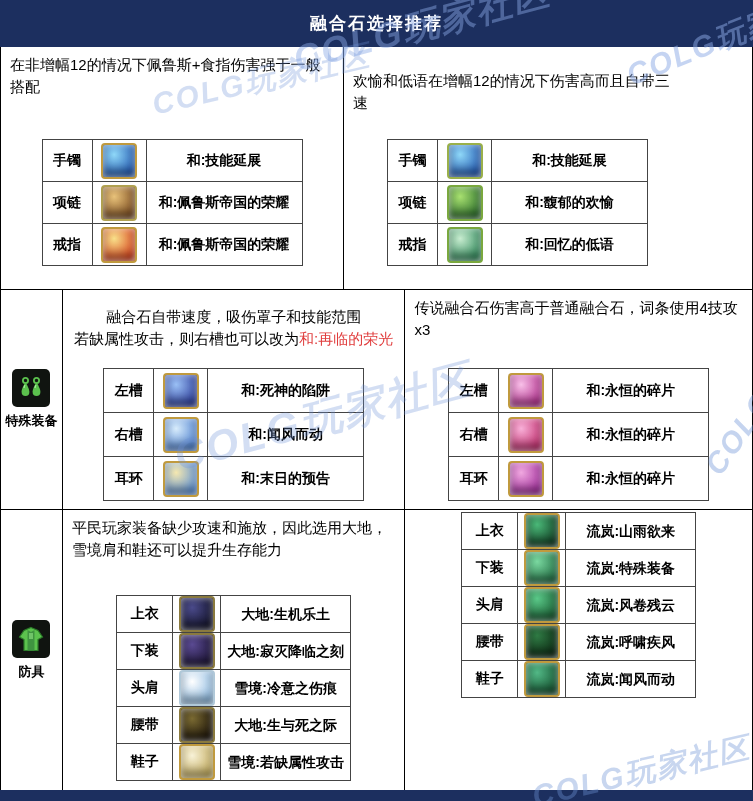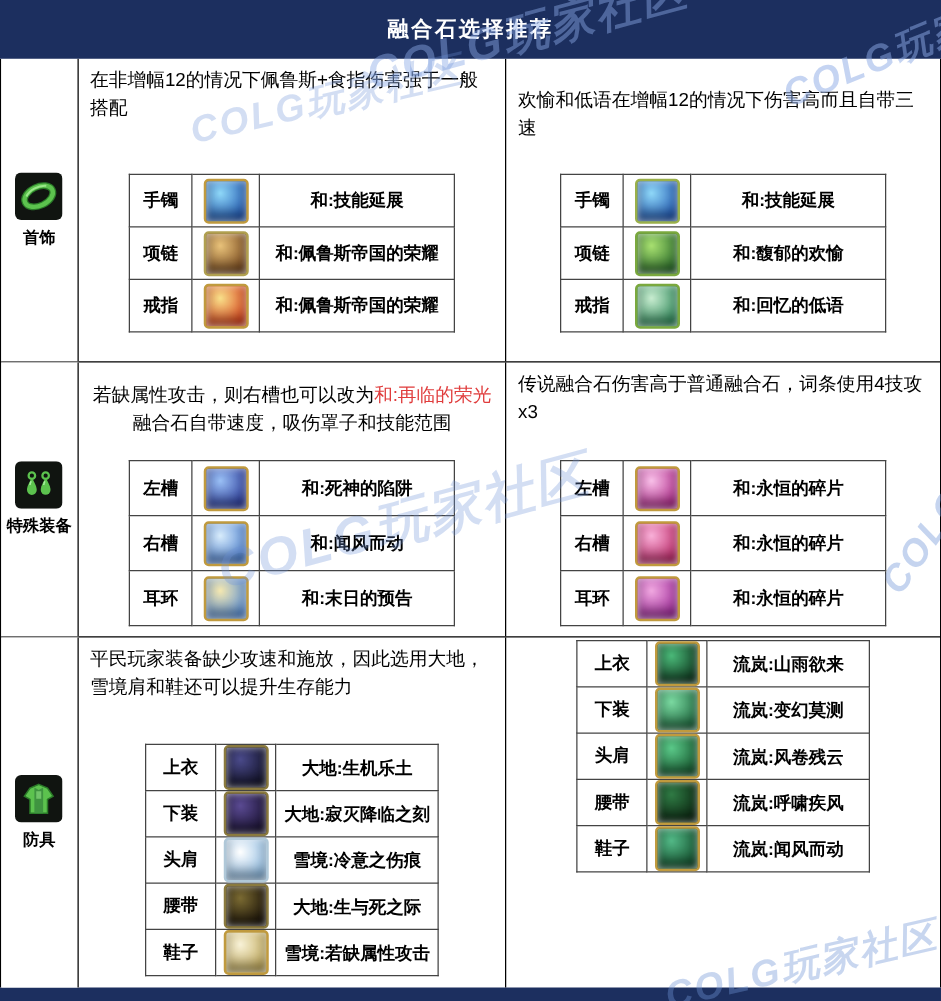--- a/index.html
+++ b/index.html
@@ -67,33 +67,20 @@
 
 <div class="page">
 
   <div class="header" style="background: rgb(28, 47, 95);">
     <span class="page-title">融合石选择推荐</span>
   </div>
 
   <div class="grid">
 
     <div class="section s1" style="height:243px;">
-      <div class="label-cell">
-        <span class="label-icon">
-          <svg width="38" height="38" viewBox="0 0 38 38">
-            <rect width="38" height="38" rx="5" fill="#101410"></rect>
-            <g transform="rotate(-25 19 19)">
-              <ellipse cx="19" cy="19" rx="12" ry="7.5" fill="none" stroke="#2a7a28" stroke-width="5.5"></ellipse>
-              <ellipse cx="19" cy="19" rx="12" ry="7.5" fill="none" stroke="#5cc24e" stroke-width="3.5"></ellipse>
-              <path d="M10 15 A 12 7.5 0 0 1 28 14" fill="none" stroke="#9ae88a" stroke-width="1.6"></path>
-            </g>
-          </svg>
-        </span>
-        <span class="label-text">首饰</span>
-      </div>
       <div class="content-cell">
         <div class="desc">在非增幅12的情况下佩鲁斯+食指伤害强于一般搭配</div>
         <div class="itable">
             <div class="irow">
               <div class="icell c-slot">手镯</div>
               <div class="icell c-icon"><span class="stone-icon" style="background: radial-gradient(circle at 35% 30%, rgb(143, 216, 248), rgb(30, 85, 176) 80%); border-color: rgb(192, 154, 62);"></span></div>
               <div class="icell c-text">和:技能延展</div>
             </div>
             <div class="irow">
               <div class="icell c-slot">项链</div>
@@ -139,22 +126,22 @@
             <circle cx="24.5" cy="11.5" r="2.6" fill="none" stroke="#5cc24e" stroke-width="1.8"></circle>
             <path d="M24.5 13 C21.8 18 20.6 20.6 20.6 23 A3.9 3.9 0 0 0 28.4 23 C28.4 20.6 27.2 18 24.5 13 Z" fill="#5cc24e"></path>
             <path d="M12 19 a3 5 0 0 1 1 -3" fill="none" stroke="#a8eea0" stroke-width="1.2"></path>
             <path d="M23 19 a3 5 0 0 1 1 -3" fill="none" stroke="#a8eea0" stroke-width="1.2"></path>
           </svg>
         </span>
         <span class="label-text">特殊装备</span>
       </div>
       <div class="content-cell">
         <div class="desc center">
+          <div>融合石自带速度，吸伤罩子和技能范围</div>
           <div><span>若缺属性攻击，则右槽也可以改为</span><span style="color: rgb(224, 60, 60);">和:再临的荣光</span></div>
-          <div>融合石自带速度，吸伤罩子和技能范围</div>
         </div>
         <div class="itable">
             <div class="irow">
               <div class="icell c-slot">左槽</div>
               <div class="icell c-icon"><span class="stone-icon" style="background: radial-gradient(circle at 35% 30%, rgb(154, 192, 245), rgb(42, 58, 154) 80%); border-color: rgb(192, 154, 62);"></span></div>
               <div class="icell c-text">和:死神的陷阱</div>
             </div>
             <div class="irow">
               <div class="icell c-slot">右槽</div>
               <div class="icell c-icon"><span class="stone-icon" style="background: radial-gradient(circle at 35% 30%, rgb(216, 236, 251), rgb(74, 127, 208) 80%); border-color: rgb(192, 154, 62);"></span></div>
@@ -234,21 +221,21 @@
       <div class="content-cell last">
         <div class="itable">
             <div class="irow">
               <div class="icell c-slot">上衣</div>
               <div class="icell c-icon"><span class="stone-icon" style="background: radial-gradient(circle at 35% 30%, rgb(74, 184, 120), rgb(15, 58, 32) 80%); border-color: rgb(192, 154, 62);"></span></div>
               <div class="icell c-text">流岚:山雨欲来</div>
             </div>
             <div class="irow">
               <div class="icell c-slot">下装</div>
               <div class="icell c-icon"><span class="stone-icon" style="background: radial-gradient(circle at 35% 30%, rgb(122, 216, 160), rgb(31, 106, 64) 80%); border-color: rgb(192, 154, 62);"></span></div>
-              <div class="icell c-text">流岚:变幻莫测</div>
+              <div class="icell c-text">流岚:特殊装备</div>
             </div>
             <div class="irow">
               <div class="icell c-slot">头肩</div>
               <div class="icell c-icon"><span class="stone-icon" style="background: radial-gradient(circle at 35% 30%, rgb(90, 200, 136), rgb(23, 90, 48) 80%); border-color: rgb(192, 154, 62);"></span></div>
               <div class="icell c-text">流岚:风卷残云</div>
             </div>
             <div class="irow">
               <div class="icell c-slot">腰带</div>
               <div class="icell c-icon"><span class="stone-icon" style="background: radial-gradient(circle at 35% 30%, rgb(47, 122, 68), rgb(12, 40, 18) 80%); border-color: rgb(192, 154, 62);"></span></div>
               <div class="icell c-text">流岚:呼啸疾风</div>

